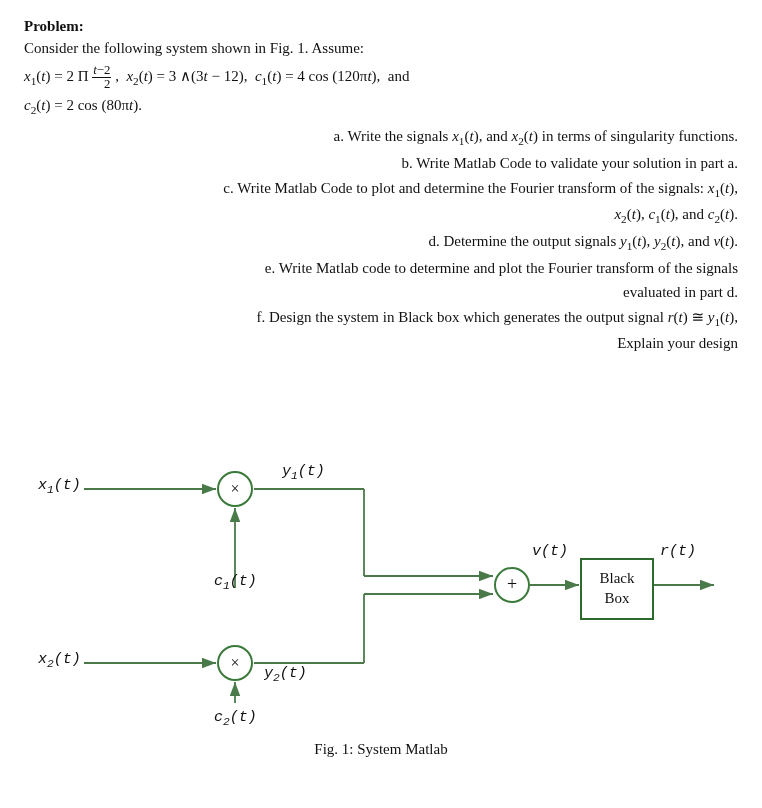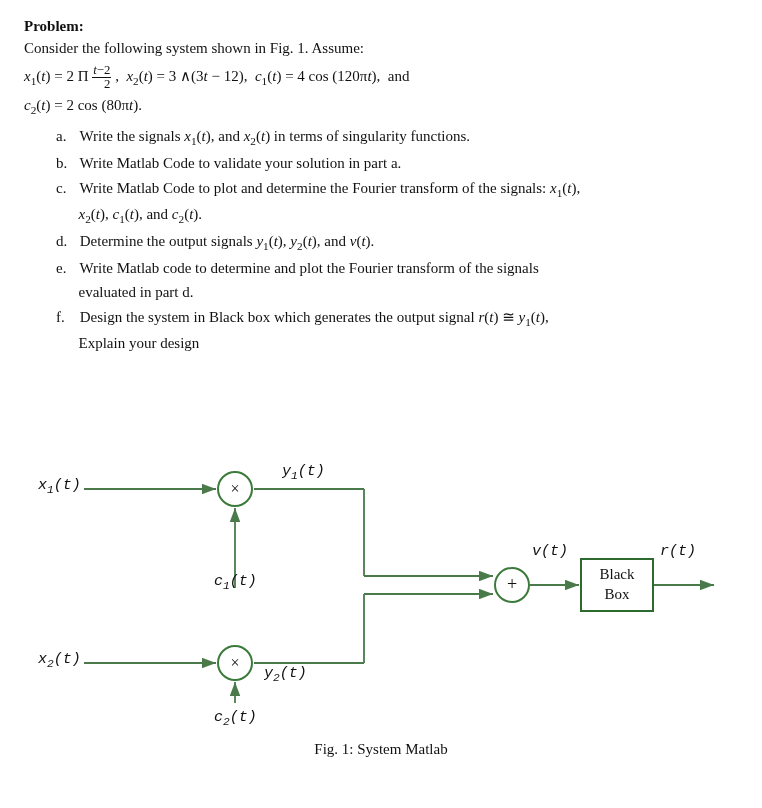--- a/index.html
+++ b/index.html
@@ -30,20 +30,21 @@
     .parts-list {
       margin-left: 32px;
       margin-top: 4px;
       margin-bottom: 6px;
     }
     .parts-list li {
       font-size: 15px;
       line-height: 1.6;
       margin-bottom: 1px;
       list-style-type: none;
+      text-align: right;
     }
     .parts-list li::before {
       display: inline-block;
       width: 20px;
       font-weight: normal;
     }
     .part-a::before { content: "a.  "; }
     .part-b::before { content: "b.  "; }
     .part-c::before { content: "c.  "; }
     .part-d::before { content: "d.  "; }
@@ -87,21 +88,21 @@
       justify-content: center;
       font-size: 18px;
       color: #111;
       font-family: "Times New Roman", Times, serif;
     }
 
     
     .black-box {
       position: absolute;
       width: 74px;
-      height: 54px;
+      height: 62px;
       border: 2px solid #2d6a2d;
       background: #fff;
       display: flex;
       align-items: center;
       justify-content: center;
       font-size: 15px;
       font-family: "Times New Roman", Times, serif;
       text-align: center;
       line-height: 1.3;
     }

